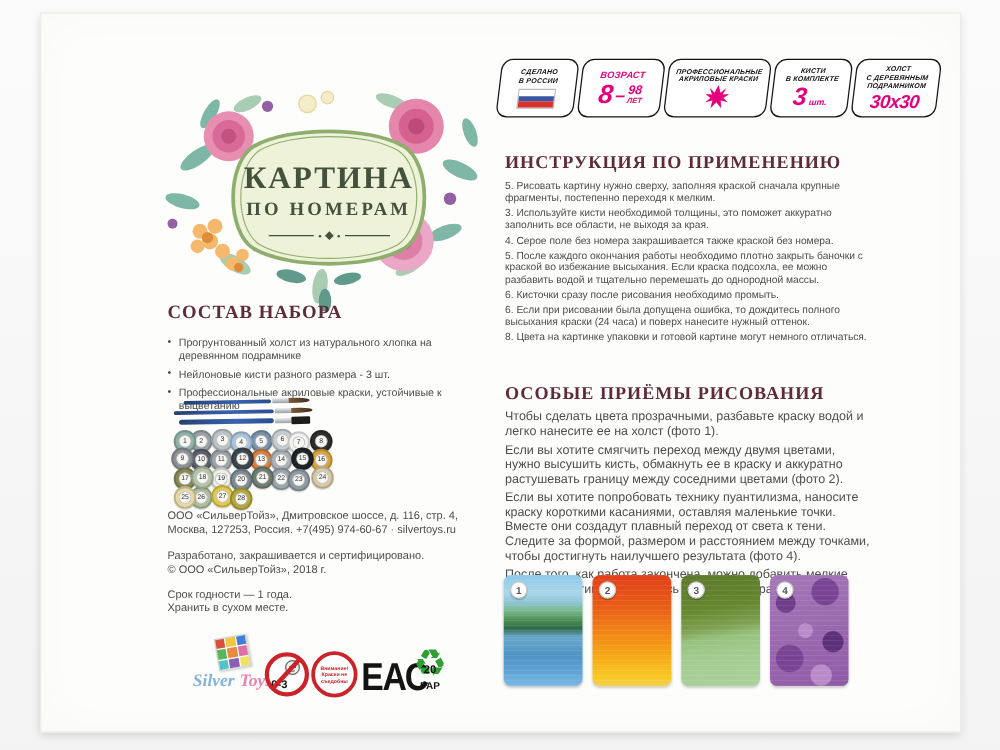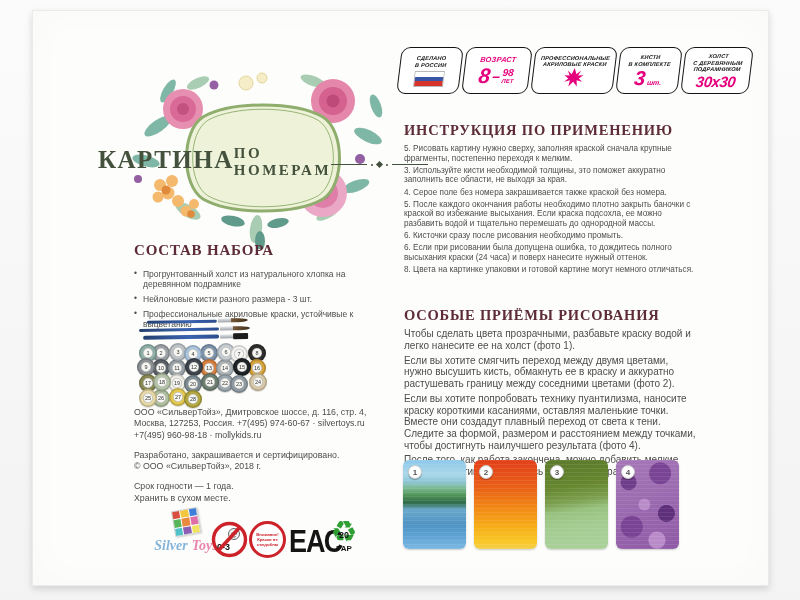--- a/index.html
+++ b/index.html
@@ -30,21 +30,21 @@
   .age98 { font-size:10px; } .agelet { font-size:6px; }
   .cnt3 { font-size:20px; line-height:1; } .cntunit { font-size:7px; align-self:flex-end; margin-bottom:2px; }
   .size3030 { font-size:15px; line-height:1; margin-top:1px; letter-spacing:-.5px; }
   .splat { margin-top:1px; }
   .b2 .blk.mag { font-size:7.4px; }
 
   
   .flowers { position:absolute; left:95px; top:60px; }
   .plaque { position:absolute; left:146px; top:86px; }
   .title-text { position:absolute; left:146px; top:86px; width:168px; height:122px;
-    display:flex; flex-direction:row; align-items:center; justify-content:center;
+    display:flex; flex-direction:column; align-items:center; justify-content:center;
     font-family:"Liberation Serif", serif; color:#44513c; padding-top:4px; }
   .title-l1 { font-size:25px; font-weight:bold; letter-spacing:1.5px; }
   .title-l2 { font-size:15px; font-weight:bold; letter-spacing:2.5px; margin-top:3px; }
   .orn { display:flex; align-items:center; gap:4px; margin-top:9px; }
   .orn .ln { width:36px; height:1.2px; background:#44513c; }
   .orn .di { width:5px; height:5px; background:#44513c; transform:rotate(45deg); }
   .orn .dot { width:2px; height:2px; border-radius:50%; background:#44513c; }
 
   
   .h-maroon { font-family:"Liberation Serif", serif; font-weight:bold; color:#5e2c39;
@@ -376,21 +376,20 @@
       </div>
         <div class="pot" style="background: rgb(181, 168, 63);">
         <div class="lid">28</div>
       </div>
       </div>
 
     <div class="manu">
       <div>
           <div>ООО «СильверТойз», Дмитровское шоссе, д. 116, стр. 4,</div>
           <div>Москва, 127253, Россия. +7(495) 974-60-67 · silvertoys.ru</div>
-          <div>+7(495) 960-98-18 · mollykids.ru</div>
         </div>
       <div class="gap"></div>
       <div>Разработано, закрашивается и сертифицировано.</div>
       <div>© ООО «СильверТойз», 2018 г.</div>
       <div class="gap"></div>
       <div>Срок годности — 1 года.</div>
       <div>Хранить в сухом месте.</div>
     </div>
 
     <div class="brand">

